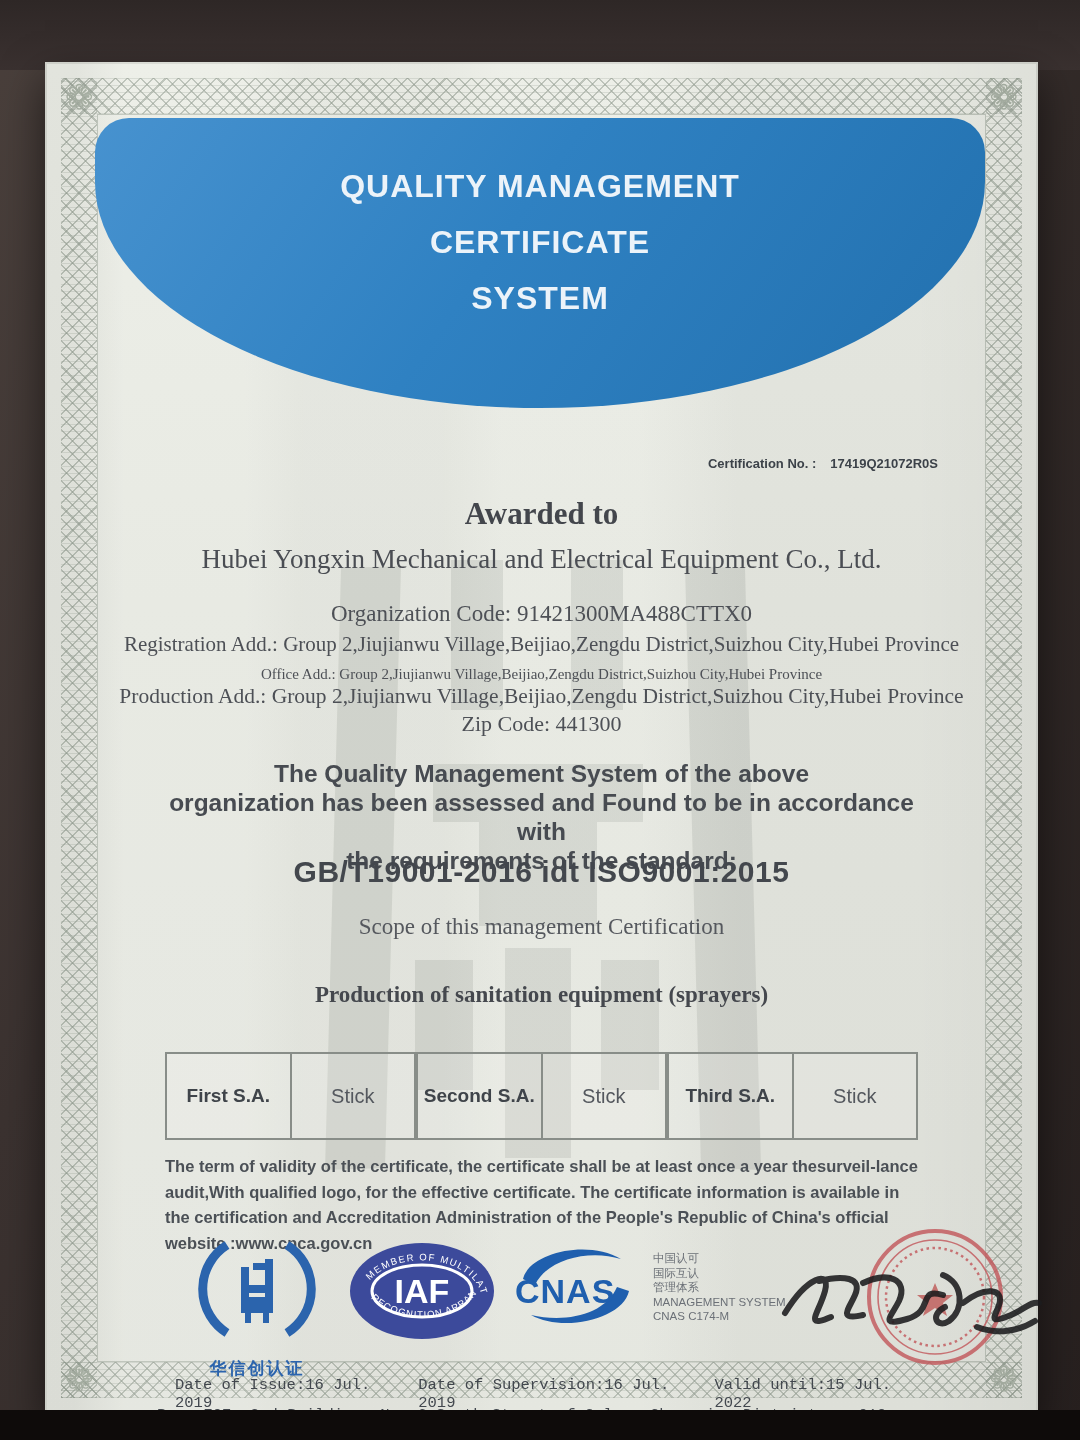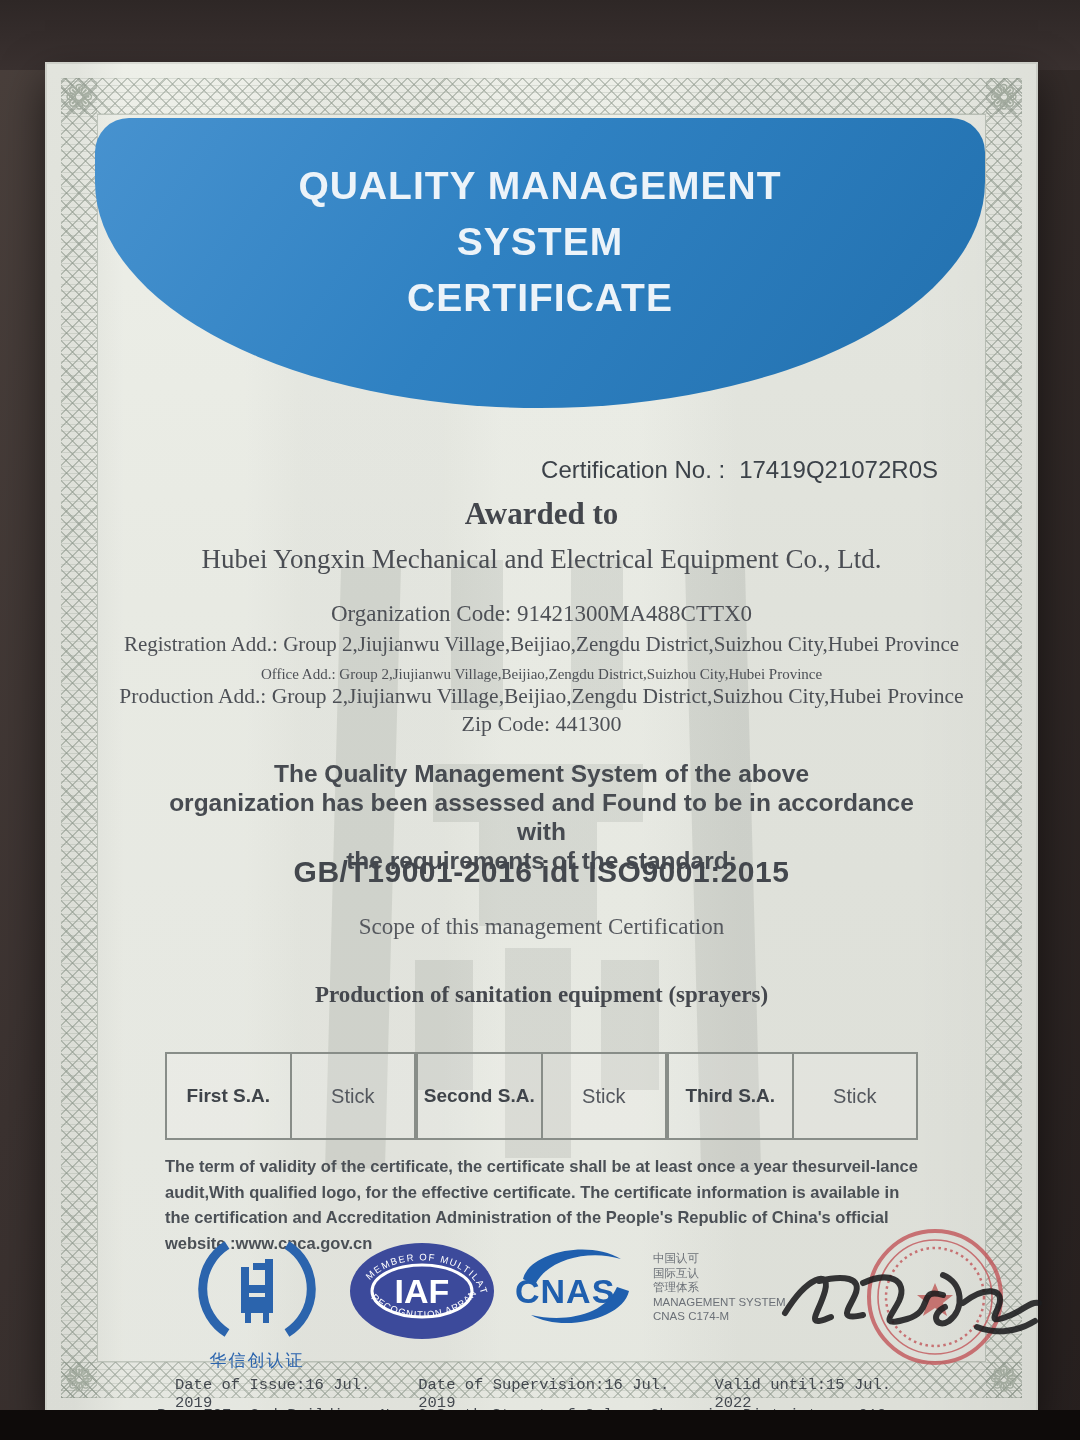--- a/index.html
+++ b/index.html
@@ -34,25 +34,25 @@
   .corner-flower.bl{left:20px;bottom:18px;} .corner-flower.br{right:20px;bottom:18px;}
 
   
   .header-band{
     position:absolute;left:50px;top:56px;width:890px;height:290px;
     background:linear-gradient(125deg,#4792cf 0%,#2f81c2 45%,#2270ae 100%);
     border-radius:34px 34px 50% 50% / 34px 34px 78% 78%;
     display:flex;flex-direction:column;align-items:center;justify-content:flex-start;
     padding-top:40px;box-sizing:border-box;
   }
-  .header-band .line{color:#ecf3f9;font-weight:700;font-size:39px;line-height:56px;letter-spacing:1px;}
+  .header-band .line{color:#ecf3f9;font-weight:700;font-size:32px;line-height:56px;letter-spacing:1px;}
 
   .content{position:absolute;left:52px;top:52px;right:52px;bottom:52px;}
 
-  .certno-row{position:absolute;right:48px;top:342px;font-size:24px;font-weight:400;color:#3c4249;}
+  .certno-row{position:absolute;right:48px;top:342px;font-size:13px;font-weight:700;color:#3c4249;}
   .certno-row .lbl{margin-right:14px;}
   .awarded{position:absolute;left:0;right:0;top:382px;text-align:center;
     font-family:"Liberation Serif",serif;font-weight:700;font-size:31px;color:#43464c;}
   .company{position:absolute;left:0;right:0;top:430px;text-align:center;
     font-family:"Liberation Serif",serif;font-size:27px;color:#4a4d53;}
   .orgline{position:absolute;left:0;right:0;text-align:center;
     font-family:"Liberation Serif",serif;color:#4d5056;}
   .org-code{top:487px;font-size:23px;}
   .addr1{top:518px;font-size:21px;}
   .addr2{top:552px;font-size:15px;}
@@ -76,21 +76,21 @@
   .audit-box .cell.first{border-right:2px solid #888d88;}
   .audit-box .lab{font-weight:700;font-size:19px;color:#3f444a;}
   .audit-box .stick{font-size:20px;color:#54585e;font-weight:400;}
 
   .validity{position:absolute;left:68px;right:62px;top:1040px;
     font-weight:700;font-size:16.5px;line-height:25.5px;color:#4b5056;}
 
   
   .logos{position:absolute;left:60px;right:40px;top:1115px;height:150px;}
   .hxc{position:absolute;left:30px;top:8px;width:140px;text-align:center;}
-  .hxc-caption{margin-top:0;color:#2b64ad;font-size:17px;font-weight:400;letter-spacing:2px;}
+  .hxc-caption{margin-top:8px;color:#2b64ad;font-size:17px;font-weight:700;letter-spacing:2px;}
   .iaf{position:absolute;left:190px;top:10px;}
   .cnas{position:absolute;left:352px;top:16px;}
   .cnas-block{position:absolute;left:496px;top:22px;color:#6b7077;font-size:11.5px;line-height:14.5px;}
   .stamp-wrap{position:absolute;left:610px;top:-12px;width:290px;height:170px;}
 
   .dates-row{position:absolute;left:78px;right:60px;top:1262px;display:flex;gap:14px;
     font-family:"Liberation Mono",monospace;font-size:15.5px;color:#42474e;}
   .address-row{position:absolute;left:60px;right:40px;top:1292px;display:flex;gap:30px;justify-content:center;
     font-family:"Liberation Mono",monospace;font-size:15.5px;color:#42474e;}
   .serial-row{position:absolute;right:60px;top:1322px;font-size:26px;color:#3e444b;}
@@ -126,22 +126,22 @@
       <rect x="222" y="440" width="66" height="210"></rect>
       <rect x="132" y="452" width="58" height="130"></rect>
       <rect x="318" y="452" width="58" height="130"></rect>
     </g>
   </svg>
 
   <div class="sheen"></div>
 
   <div class="header-band">
     <div class="line">QUALITY MANAGEMENT</div>
+    <div class="line">CERTIFICATE</div>
     <div class="line">SYSTEM</div>
-    <div class="line">CERTIFICATE</div>
   </div>
 
   <div class="content">
 
     <div class="certno-row">
       <span class="lbl">Certification No. :</span><span>17419Q21072R0S</span>
     </div>
 
     <div class="awarded">Awarded to</div>
     <div class="company">Hubei Yongxin Mechanical and Electrical Equipment Co., Ltd.</div>

